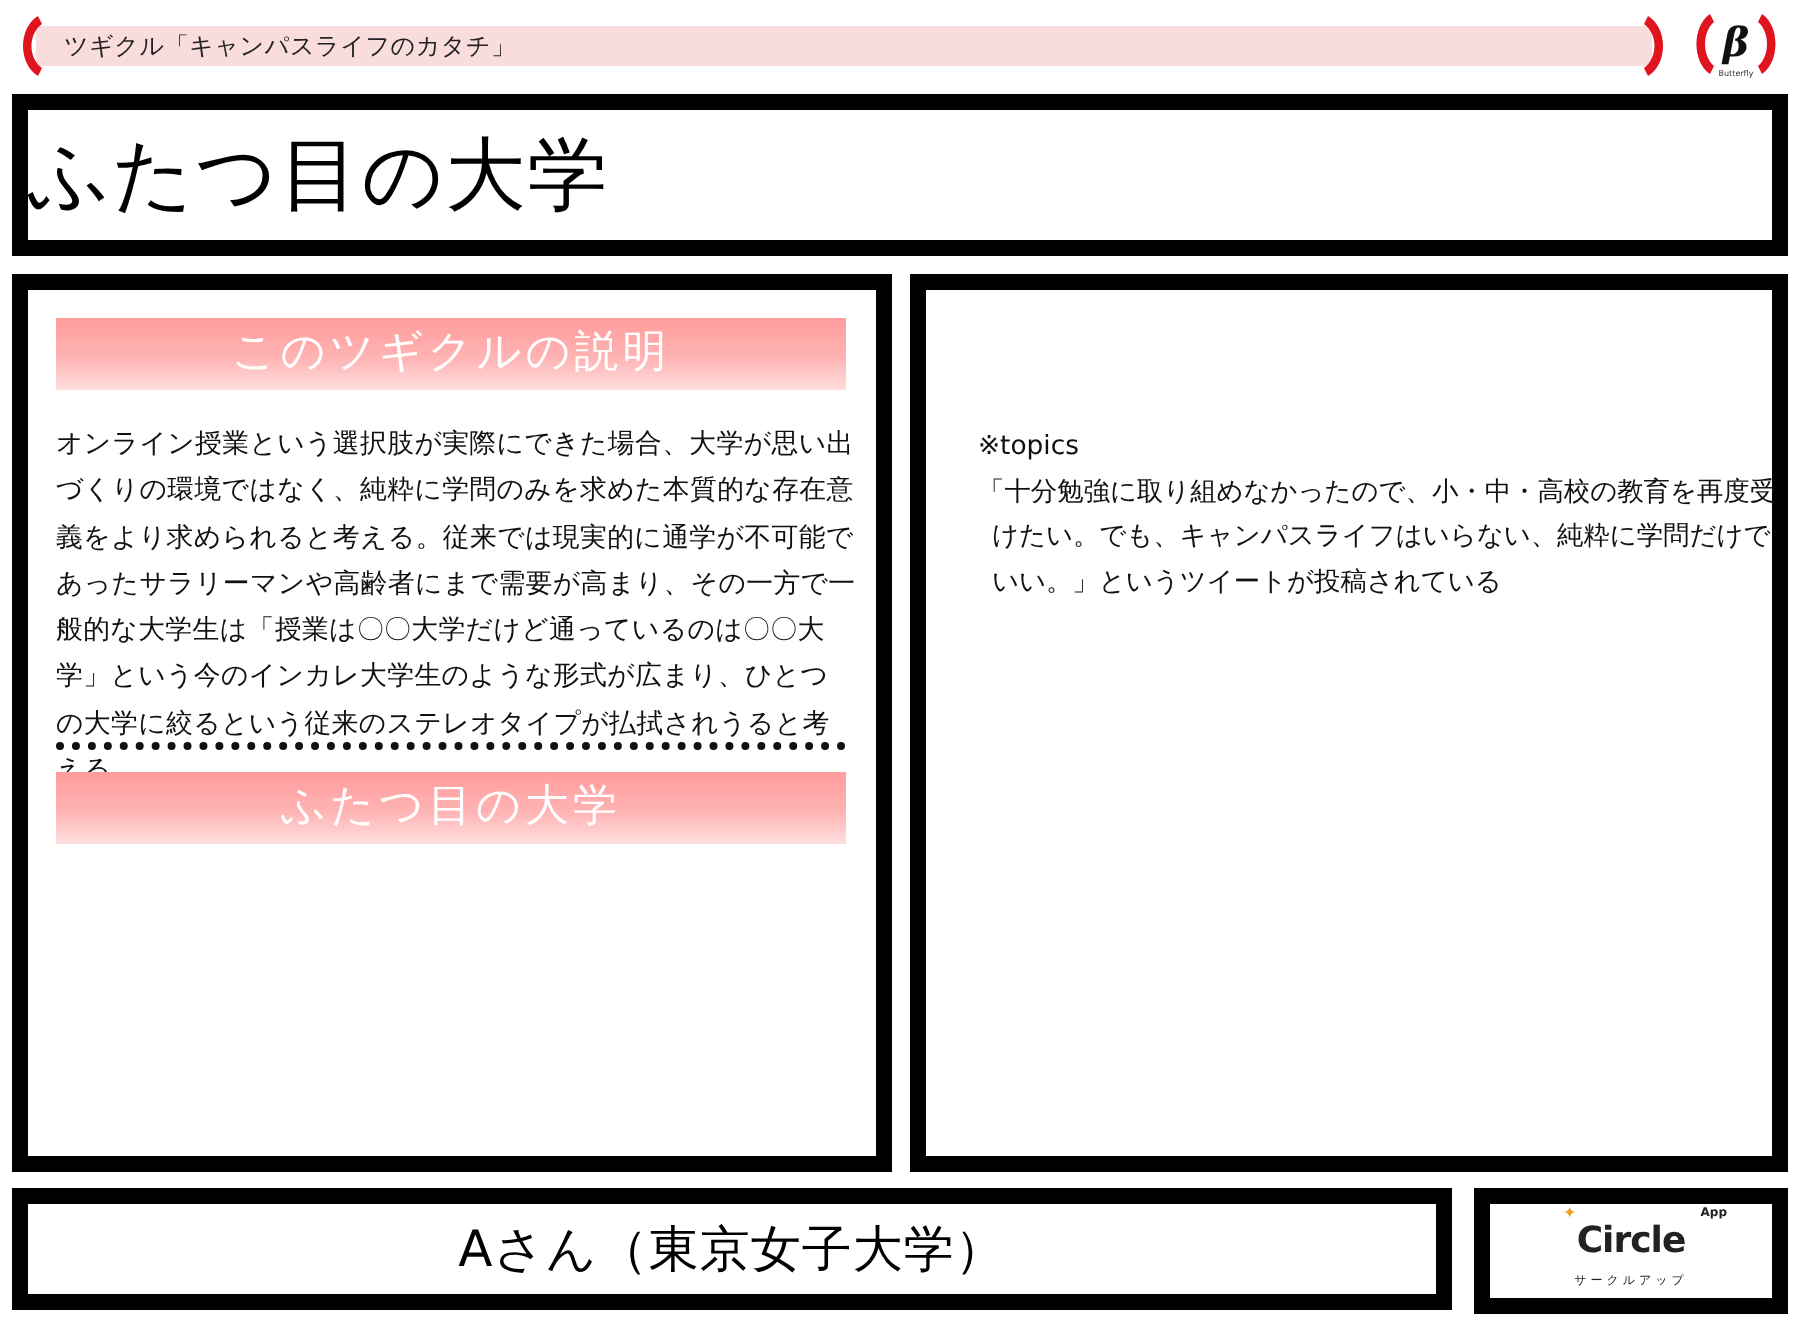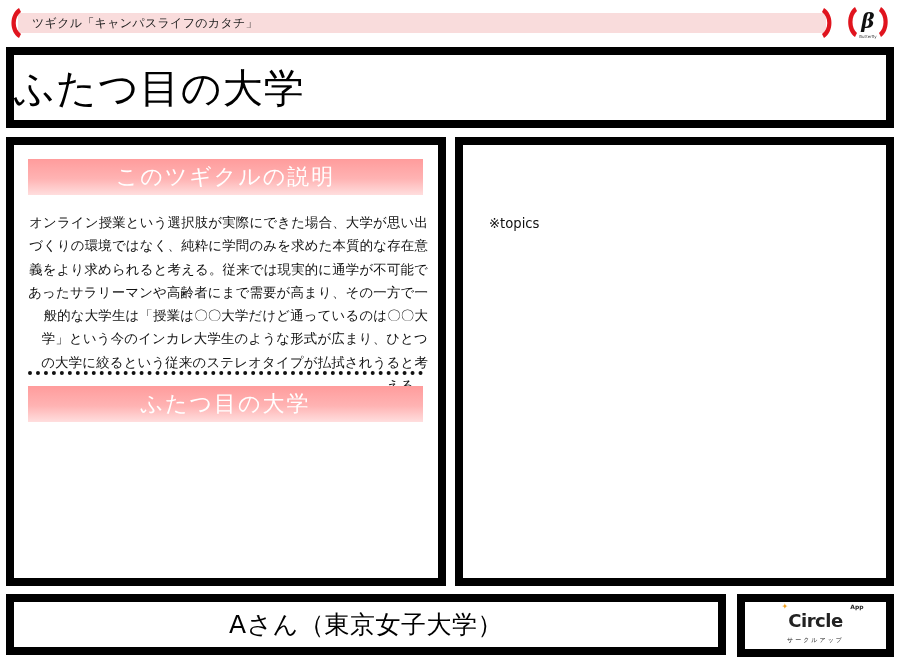--- a/index.html
+++ b/index.html
@@ -14,21 +14,21 @@
   .beta-logo { position: absolute; left: 845px; top: 7px; width: 48px; height: 36px; }
   .beta-logo .b-left { position: absolute; left: 0; top: 0; width: 12px; height: 30px; }
   .beta-logo .b-right { position: absolute; left: 34px; top: 0; width: 12px; height: 30px; }
   .beta-logo .beta-char { position: absolute; left: 12px; top: 2px; width: 22px; text-align: center; font-size: 20px; font-weight: bold; font-style: italic; color: #111; font-family: "DejaVu Serif", serif; line-height: 24px; }
   .beta-logo .beta-sub { position: absolute; left: 10px; top: 27px; width: 26px; text-align: center; font-size: 4px; color: #333; line-height: 6px; }
 
   .box { position: absolute; border: 8px solid #000; background: #fff; }
   .title-box { left: 6px; top: 47px; width: 888px; height: 81px; display: flex; align-items: center; justify-content: flex-start; }
   .title-text { font-size: 40px; font-weight: normal; letter-spacing: 1px; color: #000; line-height: 48px; }
 
-  .left-panel { left: 6px; top: 137px; width: 440px; height: 449px; text-align: right; }
+  .left-panel { left: 6px; top: 137px; width: 440px; height: 449px; }
   .right-panel { left: 455px; top: 137px; width: 439px; height: 449px; padding-left: 40px; }
 
   .section-band { position: absolute; left: 14px; width: 395px; height: 36px; background: linear-gradient(to bottom, #ff9c9c 0%, #ffb3b3 55%, #ffdede 100%); display: flex; align-items: center; justify-content: center; }
   .section-band span { color: #fff; font-size: 22px; letter-spacing: 2px; line-height: 30px; }
   .band-1 { top: 14px; }
   .band-2 { top: 241px; }
 
   .body-text { position: absolute; left: 14px; width: 400px; font-size: 13.4px; line-height: 23.3px; color: #111; letter-spacing: 0.2px; }
   .body-1 { top: 66px; }
   .body-2 { top: 292px; }
@@ -80,20 +80,21 @@
   <p class="body-text body-1">オンライン授業という選択肢が実際にできた場合、大学が思い出づくりの環境ではなく、純粋に学問のみを求めた本質的な存在意義をより求められると考える。従来では現実的に通学が不可能であったサラリーマンや高齢者にまで需要が高まり、その一方で一般的な大学生は「授業は〇〇大学だけど通っているのは〇〇大学」という今のインカレ大学生のような形式が広まり、ひとつの大学に絞るという従来のステレオタイプが払拭されうると考える。</p>
   <div class="dotted-line"></div>
   <div class="section-band band-2">
     <span>ふたつ目の大学</span>
   </div>
 </div>
 
 <div class="box right-panel">
   <div class="topics">
     <span class="topics-label">※topics</span>
+    <span class="topics-quote">「十分勉強に取り組めなかったので、小・中・高校の教育を再度受けたい。でも、キャンパスライフはいらない、純粋に学問だけでいい。」というツイートが投稿されている</span>
   </div>
 </div>
 
 <div class="box name-box">
   <span class="name-text">Aさん（東京女子大学）</span>
 </div>
 <div class="box logo-box">
   <div class="circle-logo">
     <span class="logo-star">✦</span>
     <span class="logo-word">Circle</span>

